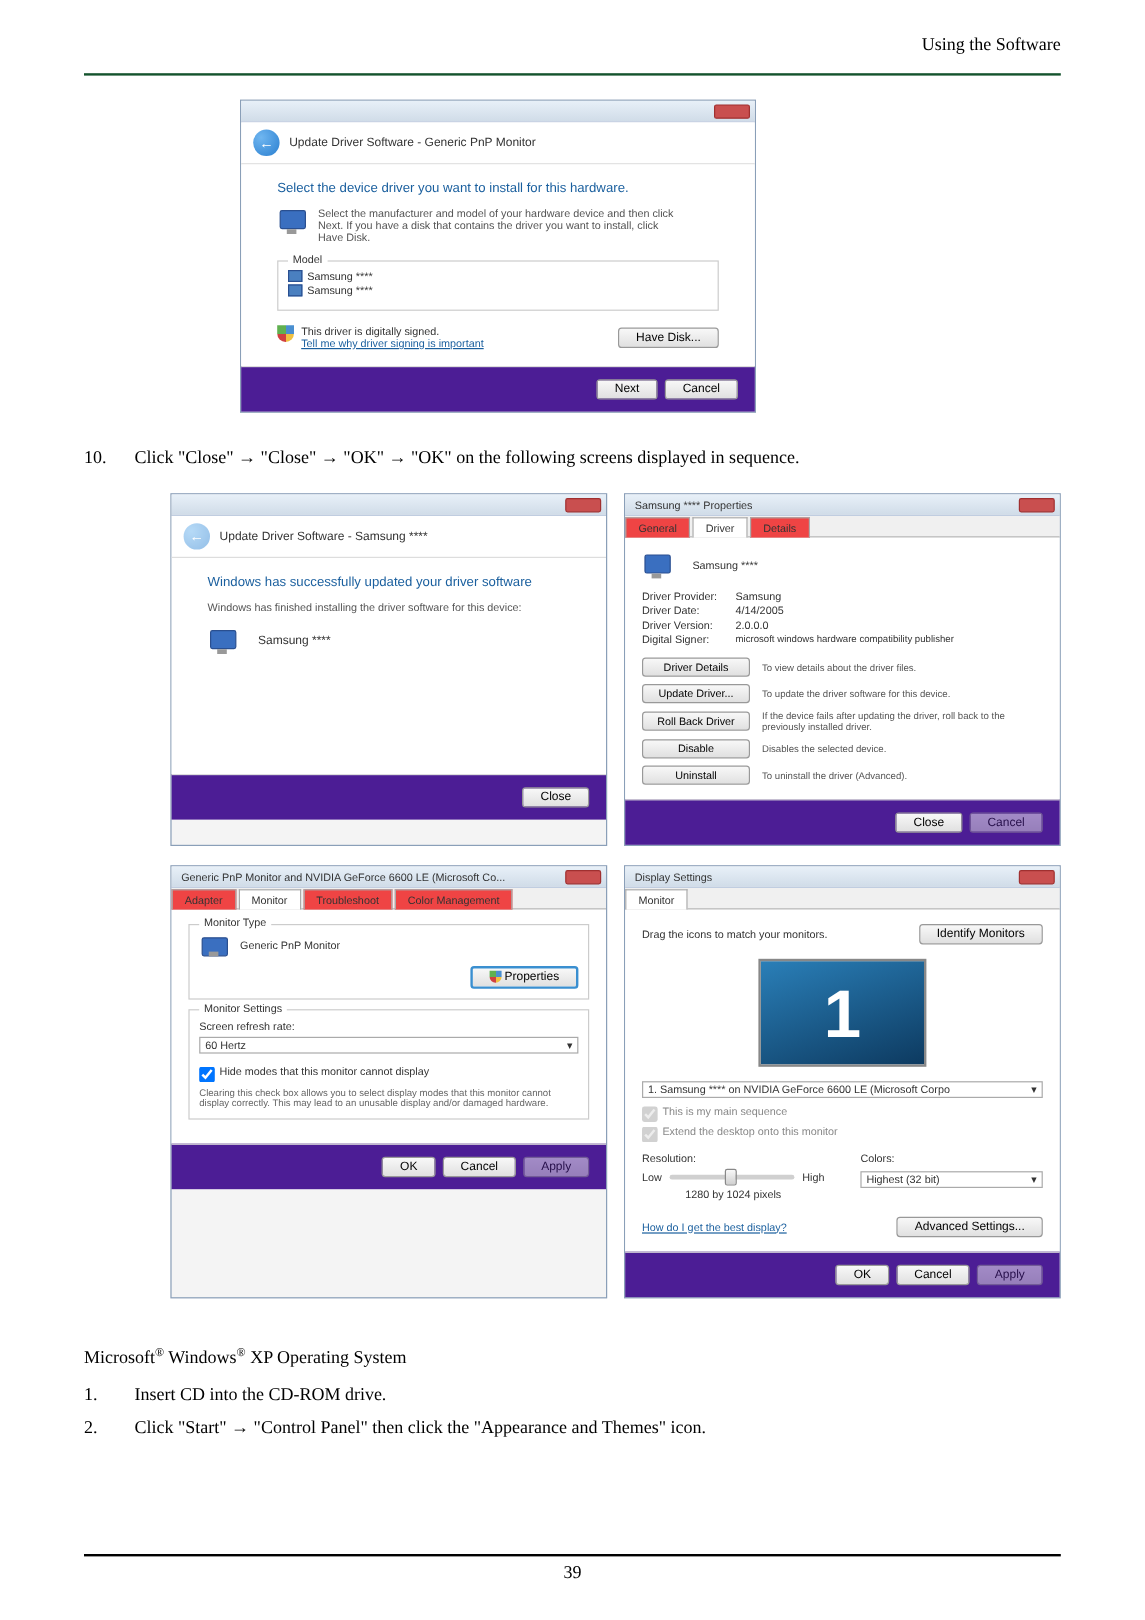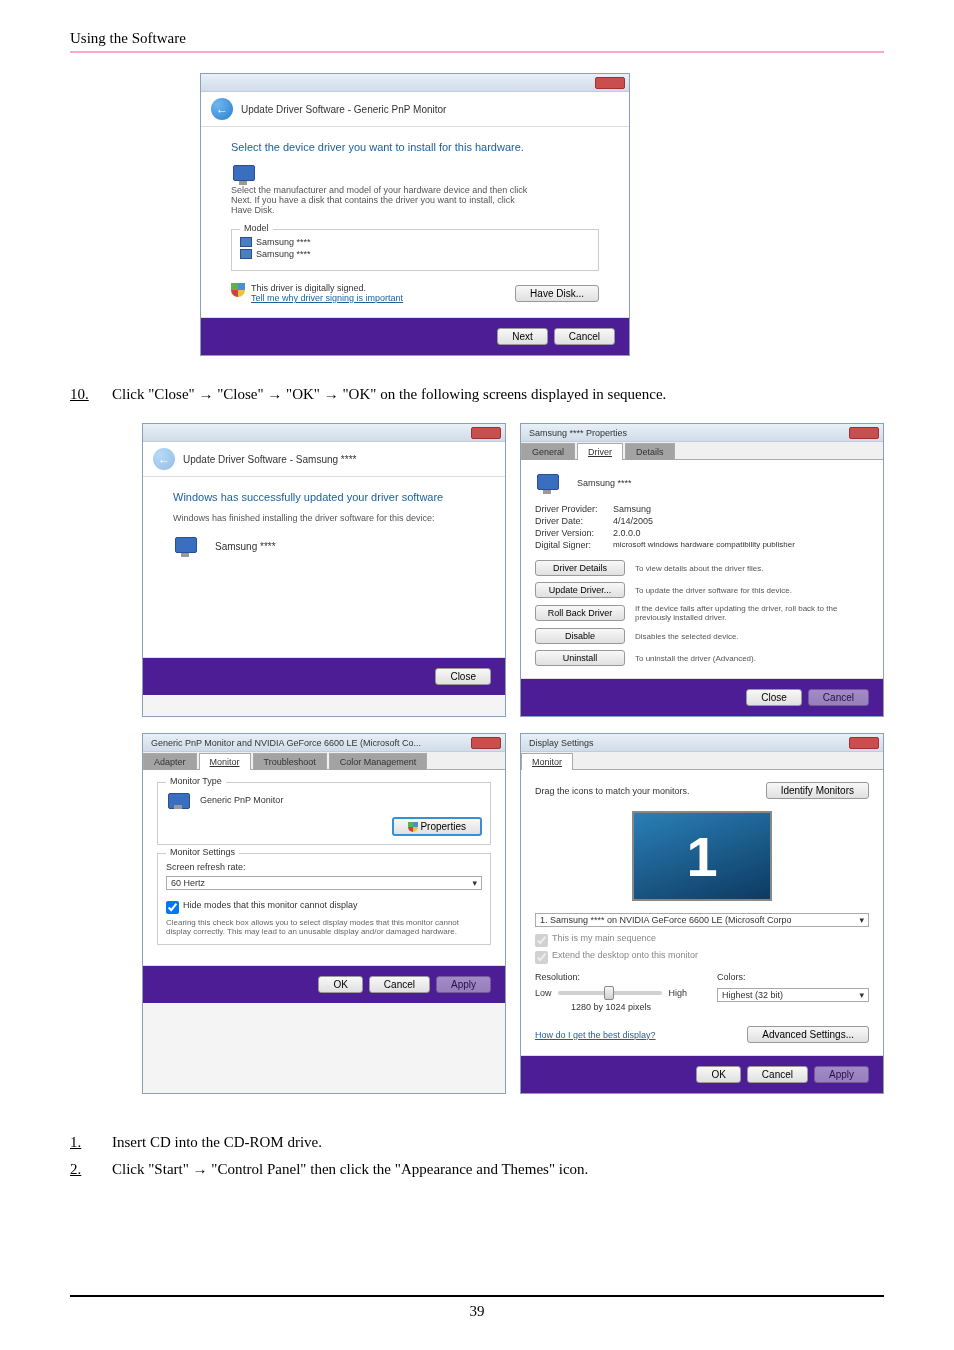--- a/index.html
+++ b/index.html
@@ -8,24 +8,24 @@
     height: 1350px;
     font-family: "Times New Roman", serif;
     background: #fff;
     color: #000;
     position: relative;
   }
   .page {
     padding: 30px 70px 0 70px;
   }
   .page-header {
-    text-align: left;
+    text-align: right;
     font-size: 15px;
-    padding-bottom: 4px;
-    border-bottom: 2px solid #f9a8d4;
+    padding-bottom: 14px;
+    border-bottom: 2px solid #14532d;
     margin-bottom: 20px;
   }
   .figure-box {
     margin-left: 130px;
     margin-bottom: 30px;
   }
   .dialog {
     border: 1px solid #8a9fb8;
     background: #f4f4f4;
     font-family: "Segoe UI", Tahoma, sans-serif;
@@ -151,21 +151,21 @@
     justify-content: flex-end;
     gap: 6px;
   }
 
   .step-line {
     font-size: 15px;
     margin: 30px 0 20px 0;
     display: flex;
     gap: 16px;
   }
-  .step-num { min-width: 26px; text-decoration: underline; }
+  .step-num { min-width: 26px; }
 
   .quad {
     display: grid;
     grid-template-columns: 1fr 1fr;
     gap: 16px 14px;
     margin-left: 72px;
     margin-bottom: 40px;
   }
   .quad .dialog { width: 100%; }
 
@@ -173,25 +173,25 @@
     display: flex;
     border-bottom: 1px solid #aaa;
     font-size: 9px;
     background: #f0f0f0;
   }
   .tab {
     padding: 3px 10px;
     border: 1px solid #aaa;
     border-bottom: none;
     margin-right: 2px;
-    background: #a3a3a3;
+    background: #ef4444;
     position: relative;
     top: 1px;
   }
-  .tab.active { background: #fff; text-decoration: underline; }
+  .tab.active { background: #fff; }
   .tab-body { background: #fff; padding: 12px 14px; font-size: 9px; }
 
   .prop-row { display: flex; margin: 2px 0; font-size: 9px; }
   .prop-row .lbl { width: 78px; color: #333; }
   .prop-row .val { color: #333; }
   .btn-row-vert { display: flex; flex-direction: column; gap: 6px; margin-top: 10px; }
   .btn-desc { display: flex; gap: 10px; align-items: center; }
   .btn-desc .btn { width: 90px; font-size: 9px; padding: 2px 4px; }
   .btn-desc .desc { font-size: 8px; color: #555; flex: 1; }
 
@@ -259,21 +259,21 @@
     <div class="dialog" style="width:430px;">
       <div class="dialog-bar">
         <span class="win-btn-close"></span>
       </div>
       <div class="dialog-nav">
         <span class="back-arrow">←</span>
         <span>Update Driver Software - Generic PnP Monitor</span>
       </div>
       <div class="dialog-body">
         <div class="blue-heading">Select the device driver you want to install for this hardware.</div>
-        <div style="display:flex;flex-direction:column;">
+        <div style="display:flex;">
           <span class="icon-monitor"></span>
           <span class="sub-text">Select the manufacturer and model of your hardware device and then click Next. If you have a disk that contains the driver you want to install, click Have Disk.</span>
         </div>
         <div class="model-fieldset">
           <span class="legend">Model</span>
           <div class="model-item">
             <span class="mini-monitor"></span>
             <span>Samsung ****</span>
           </div>
           <div class="model-item">
@@ -485,20 +485,23 @@
       </div>
       <div class="btn-row">
         <button class="btn">OK</button>
         <button class="btn">Cancel</button>
         <button class="btn" style="opacity:.5;">Apply</button>
       </div>
     </div>
 
   </div>
 
+  <div class="os-line">
+    <span>Microsoft</span><sup>®</sup><span> Windows</span><sup>®</sup><span> XP Operating System</span>
+  </div>
 
   <div class="step-line" style="margin:10px 0;">
     <span class="step-num">1.</span>
     <span>Insert CD into the CD-ROM drive.</span>
   </div>
   <div class="step-line" style="margin:10px 0;">
     <span class="step-num">2.</span>
     <span>Click "Start" → "Control Panel" then click the "Appearance and Themes" icon.</span>
   </div>
 

